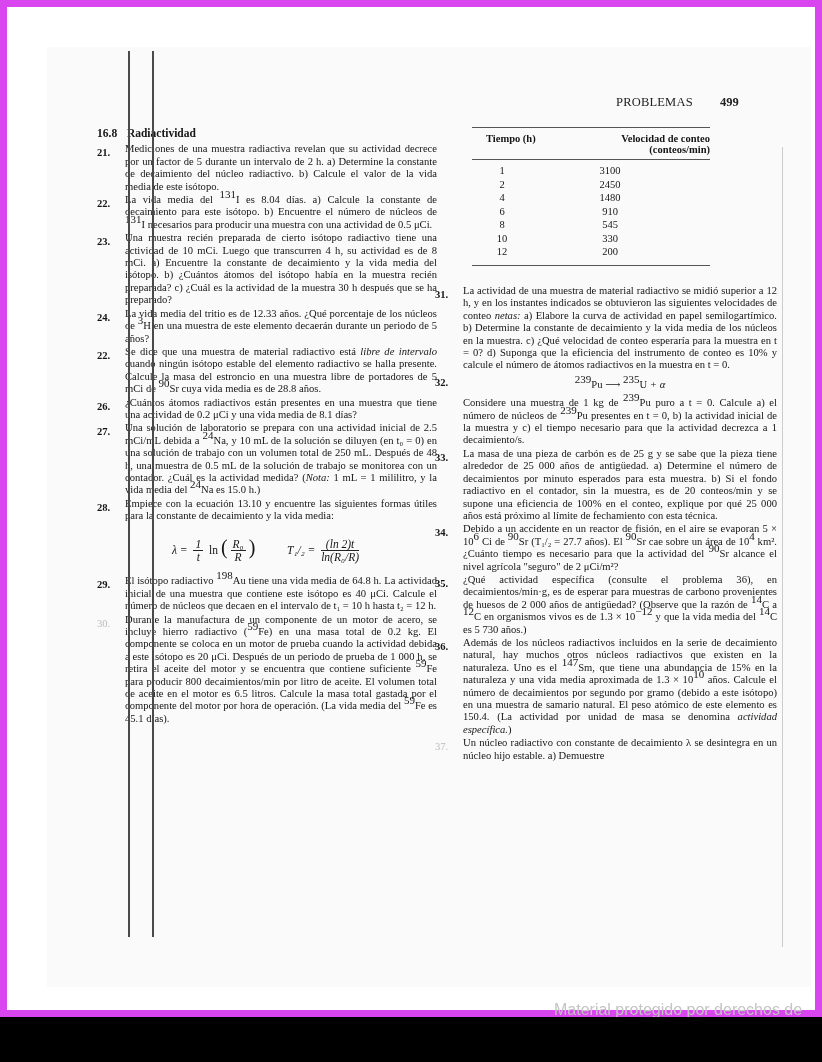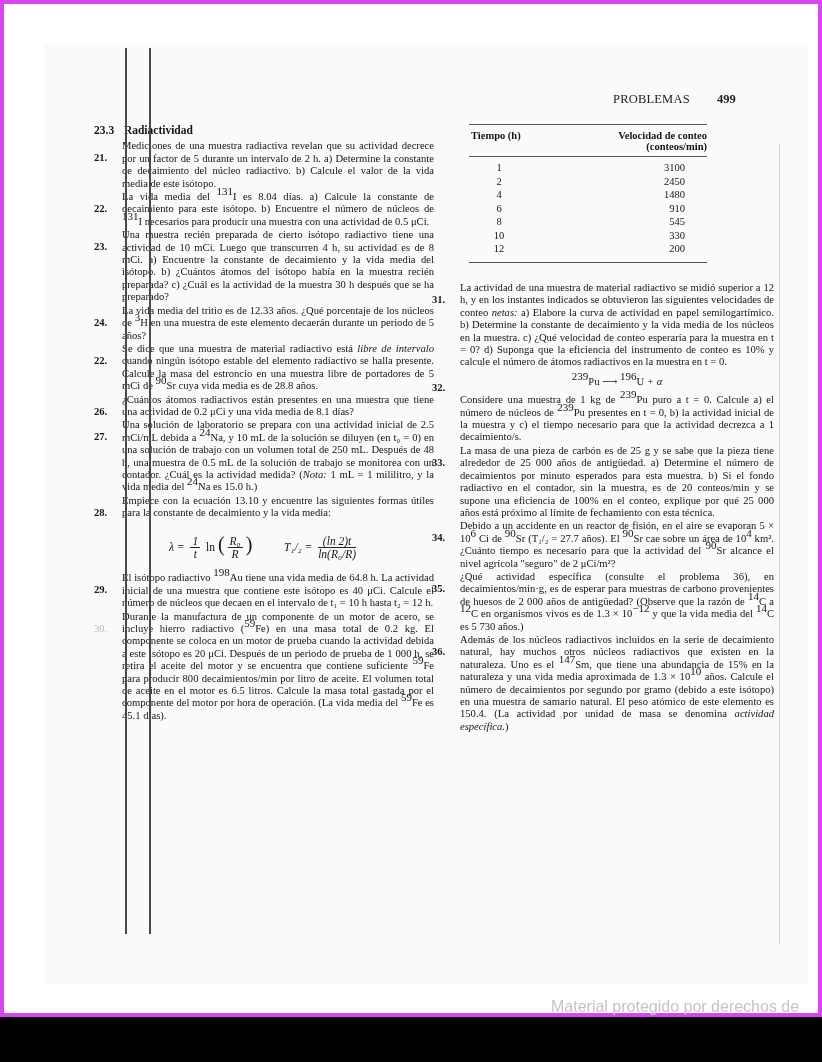--- a/index.html
+++ b/index.html
@@ -2,60 +2,60 @@
 <html><head>
 <meta charset="utf-8">
 <style>
   html, body { margin:0; padding:0; }
   body {
     width:822px; height:1062px; background:#000; position:relative; overflow:hidden;
     font-family: "Liberation Serif", "DejaVu Serif", serif;
   }
   .viewer {
     position:absolute; left:0; top:0; width:822px; height:1017px; background:#fff;
-    border:4px solid #d946ef; box-sizing:border-box;
+    border:7px solid #d946ef; box-sizing:border-box;
   }
   .page {
     position:absolute; left:40px; top:40px; width:764px; height:940px; background:#fafafa;
   }
   .running-head {
     position:absolute; top:48px; left:0; width:100%; font-size:12.5px; color:#222;
   }
   .running-head .title { position:absolute; left:569px; letter-spacing:0.2px; }
   .running-head .num { position:absolute; left:673px; font-weight:bold; }
   .col {
     position:absolute; font-size:10.6px; line-height:12.4px; color:#151515; text-align:justify;
   }
   .col-left { left:50px; top:80px; width:340px; }
   .col-right { left:388px; top:238px; width:342px; }
   .section-head { font-weight:bold; font-size:11.5px; margin-bottom:4px; }
   .section-head .sn { display:inline-block; width:27px; }
   .prob { position:relative; padding-left:28px; margin-bottom:1px; }
-  .prob .pn { position:absolute; left:0; top:12px; font-weight:bold; }
+  .prob .pn { position:absolute; left:0; top:4px; font-weight:bold; }
   .prob .pn.faded { color:#bbb; font-weight:normal; }
   .prob p { margin:0; }
   .formula {
     text-align:center; font-style:italic; padding:14px 0 12px; font-size:11.5px;
   }
   .formula .frac { display:inline-block; vertical-align:middle; text-align:center; margin:0 3px; }
   .formula .frac span { display:block; }
   .formula .frac .num { border-bottom:1px solid #222; padding:0 2px; }
   .eq { text-align:center; padding:6px 0; }
   sup, sub { font-size:11px; line-height:0; }
   .data-table {
     position:absolute; left:425px; top:80px; width:238px; font-size:10.5px; color:#151515;
     border-top:1.2px solid #555; border-bottom:1.2px solid #555;
   }
   .data-table .hdr { display:flex; font-weight:bold; padding:5px 0 4px; border-bottom:1.2px solid #555; }
-  .data-table .hdr .c1 { width:92px; padding-left:2px; }
+  .data-table .hdr .c1 { width:92px; padding-left:2px;margin-left:12px; }
   .data-table .hdr .c2 { flex:1; text-align:right; }
   .data-table .row { display:flex; height:13.5px; line-height:13.5px; }
   .data-table .rows { padding:4px 0 6px; }
   .data-table .row .c1 { width:60px; text-align:center; }
-  .data-table .row .c2 { width:156px; text-align:right; padding-right:0; }
+  .data-table .row .c2 { width:156px; text-align:center; padding-right:0; }
   .vline { position:absolute; width:2px; background:#4a4a4a; }
   .rline { position:absolute; width:1px; background:#ccc; }
   .watermark {
     position:absolute; left:531px; top:994px; font-family:"Liberation Sans", sans-serif;
     font-size:16px; color:#c4c4c4;margin-left:16px;
   }
   .bottom-bar { position:absolute; left:0; top:1017px; width:822px; height:45px; background:#000; }
 </style>
 </head>
 <body>
@@ -63,21 +63,21 @@
 <div class="viewer">
   <div class="page">
 
     <div class="running-head">
       <span class="title">PROBLEMAS</span>
       <span class="num">499</span>
     </div>
 
     <div class="col col-left">
       <div class="section-head">
-        <span class="sn">23.3</span>
+        <span class="sn">16.8</span>
         <span>Radiactividad</span>
       </div>
 
       <div class="prob">
         <span class="pn">21.</span>
         <p>Mediciones de una muestra radiactiva revelan que su actividad decrece por un factor de 5 durante un intervalo de 2 h. a) Determine la constante de decaimiento del núcleo radiactivo. b) Calcule el valor de la vida media de este isótopo.</p>
       </div>
 
       <div class="prob">
         <span class="pn">22.</span>
@@ -179,21 +179,21 @@
       <div class="prob">
         <span class="pn">31.</span>
         <p><span>La actividad de una muestra de material radiactivo se midió superior a 12 h, y en los instantes indicados se obtuvieron las siguientes velocidades de conteo </span><i>netas:</i><span> a) Elabore la curva de actividad en papel semilogartímico. b) Determine la constante de decaimiento y la vida media de los núcleos en la muestra. c) ¿Qué velocidad de conteo esperaría para la muestra en t = 0? d) Suponga que la eficiencia del instrumento de conteo es 10% y calcule el número de átomos radiactivos en la muestra en t = 0.</span></p>
       </div>
 
       <div class="prob">
         <span class="pn">32.</span>
         <div class="eq">
           <sup>239</sup><span>Pu</span>
           <span>⟶</span>
-          <sup>196</sup><span>U</span>
+          <sup>235</sup><span>U</span>
           <i>+ α</i>
         </div>
         <p><span>Considere una muestra de 1 kg de </span><sup>239</sup><span>Pu</span><span> puro a t = 0. Calcule a) el número de núcleos de </span><sup>239</sup><span>Pu</span><span> presentes en t = 0, b) la actividad inicial de la muestra y c) el tiempo necesario para que la actividad decrezca a 1 decaimiento/s.</span></p>
       </div>
 
       <div class="prob">
         <span class="pn">33.</span>
         <p>La masa de una pieza de carbón es de 25 g y se sabe que la pieza tiene alrededor de 25 000 años de antigüedad. a) Determine el número de decaimientos por minuto esperados para esta muestra. b) Si el fondo radiactivo en el contador, sin la muestra, es de 20 conteos/min y se supone una eficiencia de 100% en el conteo, explique por qué 25 000 años está próximo al límite de fechamiento con esta técnica.</p>
       </div>
 
@@ -205,20 +205,24 @@
       <div class="prob">
         <span class="pn">35.</span>
         <p><span>¿Qué actividad específica (consulte el problema 36), en decaimientos/min·g, es de esperar para muestras de carbono provenientes de huesos de 2 000 años de antigüedad? (Observe que la razón de </span><sup>14</sup><span>C a </span><sup>12</sup><span>C en organismos vivos es de 1.3 × 10</span><sup>−12</sup><span> y que la vida media del </span><sup>14</sup><span>C es 5 730 años.)</span></p>
       </div>
 
       <div class="prob">
         <span class="pn">36.</span>
         <p><span>Además de los núcleos radiactivos incluidos en la serie de decaimiento natural, hay muchos otros núcleos radiactivos que existen en la naturaleza. Uno es el </span><sup>147</sup><span>Sm</span><span>, que tiene una abundancia de 15% en la naturaleza y una vida media aproximada de 1.3 × 10</span><sup>10</sup><span> años. Calcule el número de decaimientos por segundo por gramo (debido a este isótopo) en una muestra de samario natural. El peso atómico de este elemento es 150.4. (La actividad por unidad de masa se denomina </span><i>actividad específica.</i><span>)</span></p>
       </div>
 
+      <div class="prob">
+        <span class="pn faded">37.</span>
+        <p>Un núcleo radiactivo con constante de decaimiento λ se desintegra en un núcleo hijo estable. a) Demuestre</p>
+      </div>
     </div>
 
     <div class="vline" style="left:81px; top:4px; height:886px; width:1.5px;"></div>
     <div class="vline" style="left:105px; top:4px; height:886px; width:1.5px;"></div>
     <div class="rline" style="left:735px; top:100px; height:800px;"></div>
   </div>
 
   <div class="watermark">Material protegido por derechos de autor</div>
 </div>
 <div class="bottom-bar"></div>

